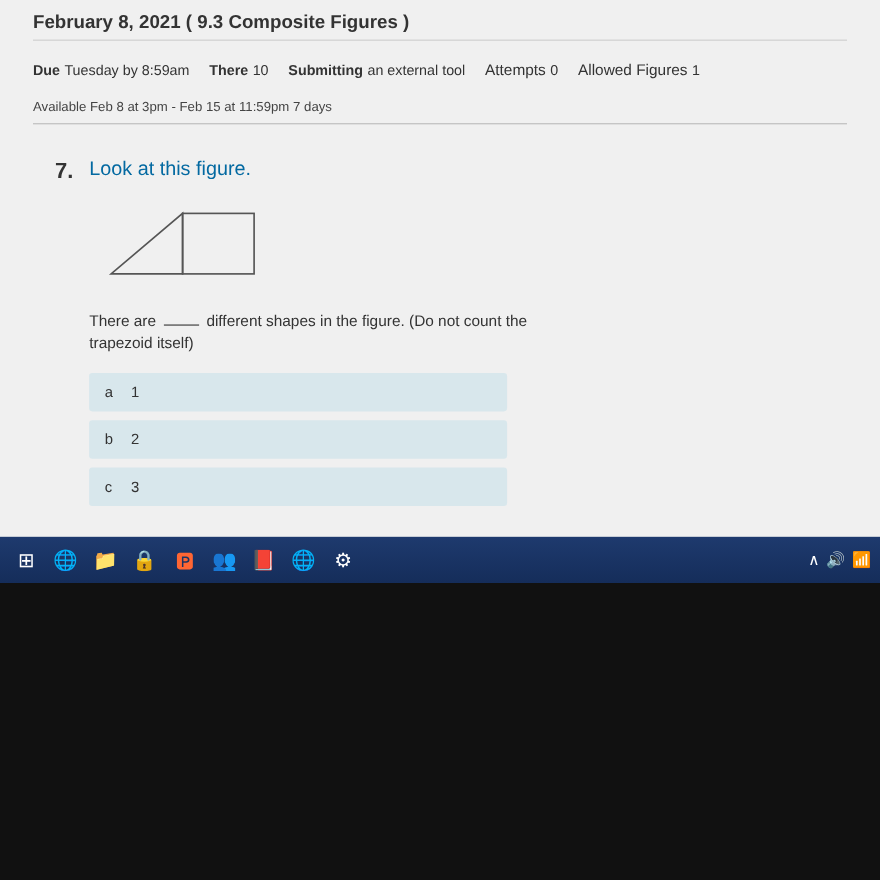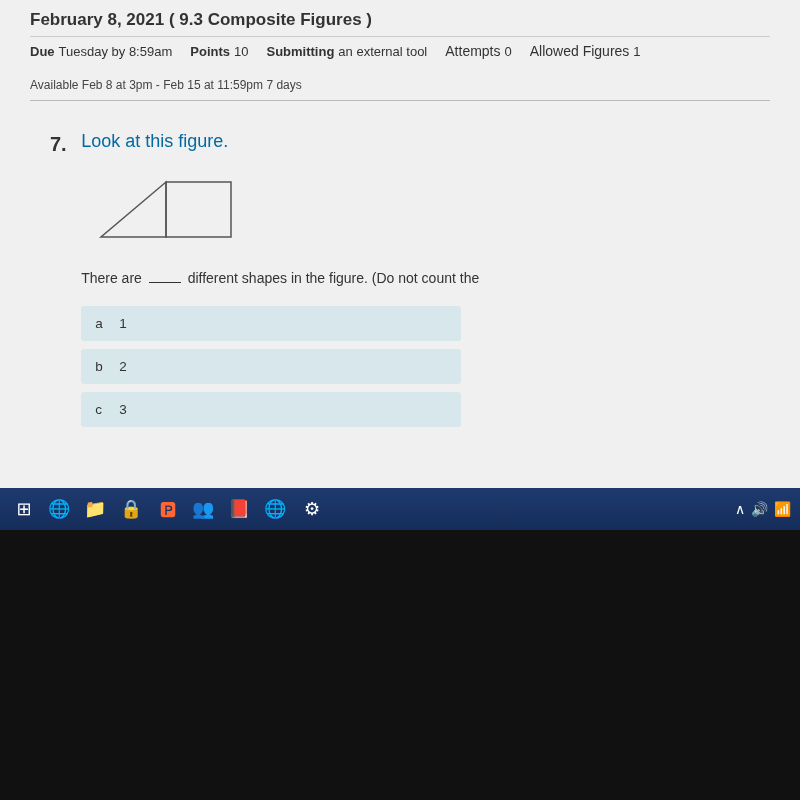--- a/index.html
+++ b/index.html
@@ -42,20 +42,21 @@
 
     
     .meta-row {
       display: flex;
       align-items: center;
       flex-wrap: wrap;
       gap: 0 18px;
       padding: 6px 0 2px 0;
       font-size: 13px;
       color: #333;
+      margin-top: 12px;
     }
 
     .meta-item {
       display: flex;
       align-items: center;
       gap: 4px;
     }
 
     .meta-label {
       font-weight: bold;
@@ -220,21 +221,21 @@
 <div class="screen">
   <div class="content">
     <div class="page-title">February 8, 2021 ( 9.3 Composite Figures )</div>
 
     <div class="meta-row">
       <div class="meta-item">
         <span class="meta-label">Due</span>
         <span class="meta-value">Tuesday by 8:59am</span>
       </div>
       <div class="meta-item">
-        <span class="meta-label">Points</span>
+        <span class="meta-label">There</span>
         <span class="meta-value">10</span>
       </div>
       <div class="meta-item">
         <span class="meta-label">Submitting</span>
         <span class="meta-value">an external tool</span>
       </div>
       <div class="meta-item">
         <span class="meta-attempts">Attempts</span>
         <span class="meta-value">0</span>
       </div>
@@ -263,20 +264,21 @@
 
             <rect x="85" y="20" width="65" height="55" fill="none" stroke="#555" stroke-width="1.5"></rect>
           </svg>
         </div>
 
         <div class="question-text">
           <span>There are</span>
           <span class="blank"></span>
           <span>different shapes in the figure. (Do not count the</span>
         </div>
+        <div class="question-text">trapezoid itself)</div>
 
         <div class="choices">
           <div class="choice">
             <span class="choice-letter">a</span>
             <span class="choice-value">1</span>
           </div>
           <div class="choice">
             <span class="choice-letter">b</span>
             <span class="choice-value">2</span>
           </div>

